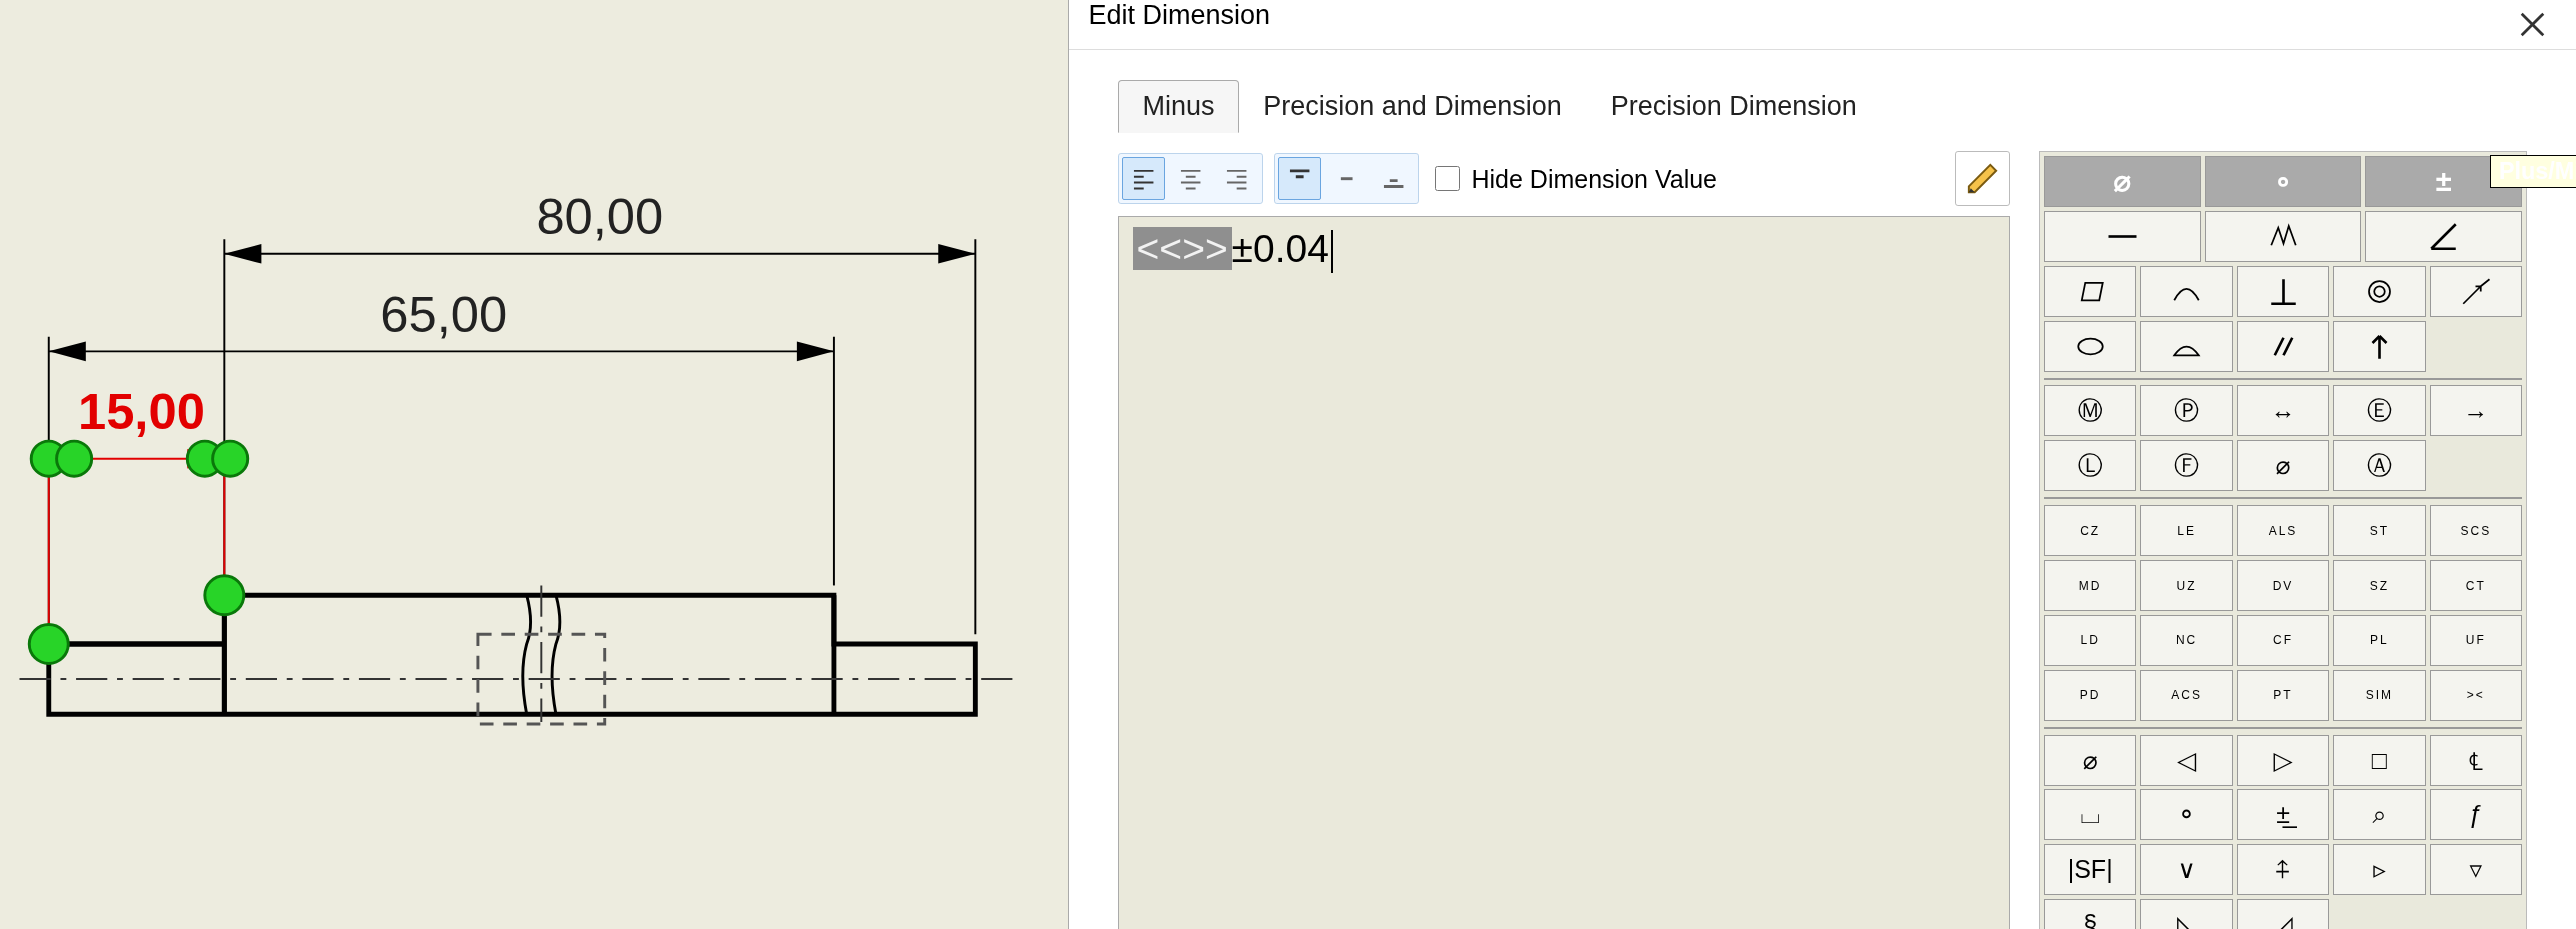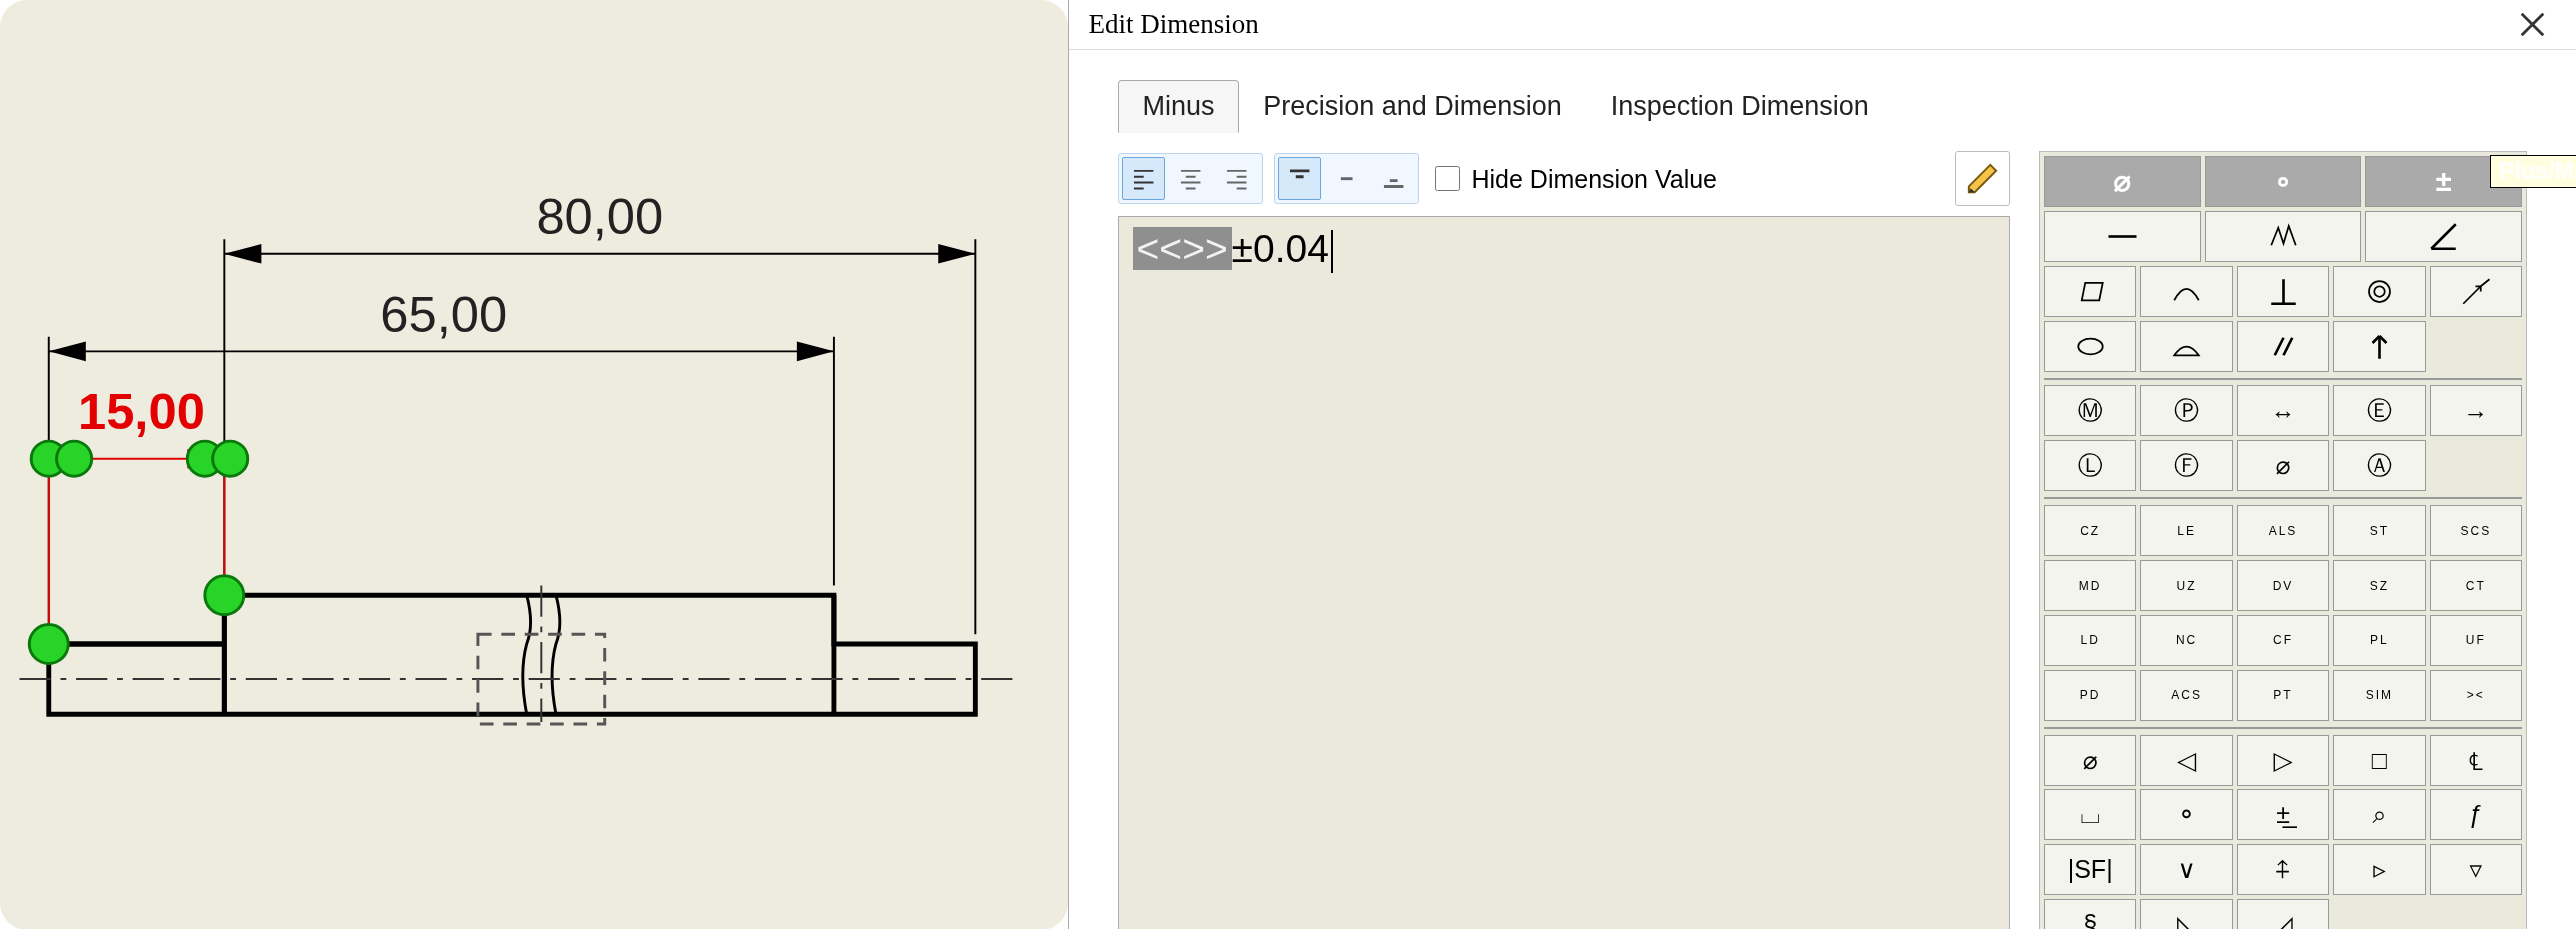--- a/index.html
+++ b/index.html
@@ -10,38 +10,35 @@
     background: #fff;
     width: 2576px;
     height: 930px;
     display: flex;
   }
   .left-panel {
     width: 1068px;
     height: 930px;
     background: #edecdf;
     position: relative;
-    border-radius: 27px;
   }
   .right-panel {
     width: 1508px;
     height: 930px;
     background: #fff;
     border-left: 1px solid #aaa;
     display: flex;
     flex-direction: column;
   }
   
   .titlebar {
     display: flex;
-    align-items: center;
     height: 59px;
     padding: 0 19.5px;
     border-bottom: 1px solid #ddd;
-    font-family: Liberation Serif, serif;
   }
   .titlebar .title { flex: 1; font-size: 27px; }
   .close-x {
     width: 49px; height: 49px;
     display: flex; align-items: center; justify-content: center;
     font-size: 29px; color: #333;
   }
   
   .tabs-row {
     display: flex;
@@ -240,21 +237,21 @@
     <div class="close-x">
       <svg width="27" height="27" viewBox="0 0 20 20">
           <path d="M2 2 L18 18 M18 2 L2 18" stroke="#333" stroke-width="2"></path>
         </svg>
     </div>
   </div>
 
   <div class="tabs-row">
     <div class="tab active">Minus</div>
     <div class="tab">Precision and Dimension</div>
-    <div class="tab">Inspection Dimension</div>
+    <div class="tab">Precision Dimension</div>
   </div>
 
   <div class="main-area">
     <div class="left-col">
       <div class="toolbar-row">
         <div class="group-box">
           <div class="tool-btn sel">
             <svg width="23.4" height="23.4" viewBox="0 0 24 24">
                 <path d="M2 4h20M2 10h10M2 16h20M2 22h10" stroke="#333" stroke-width="2"></path>
               </svg>

